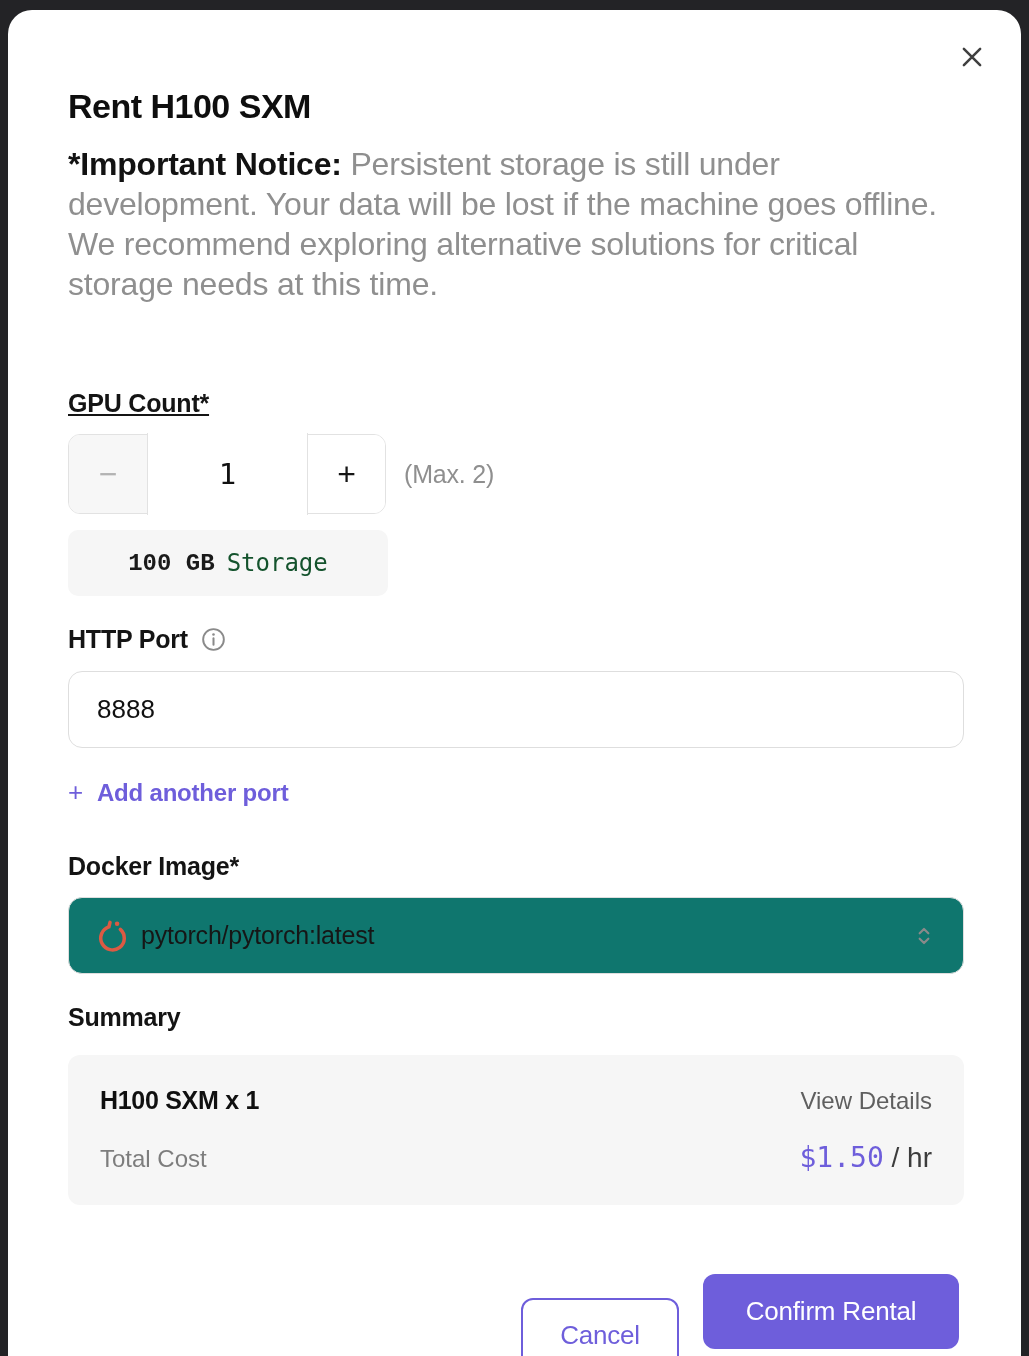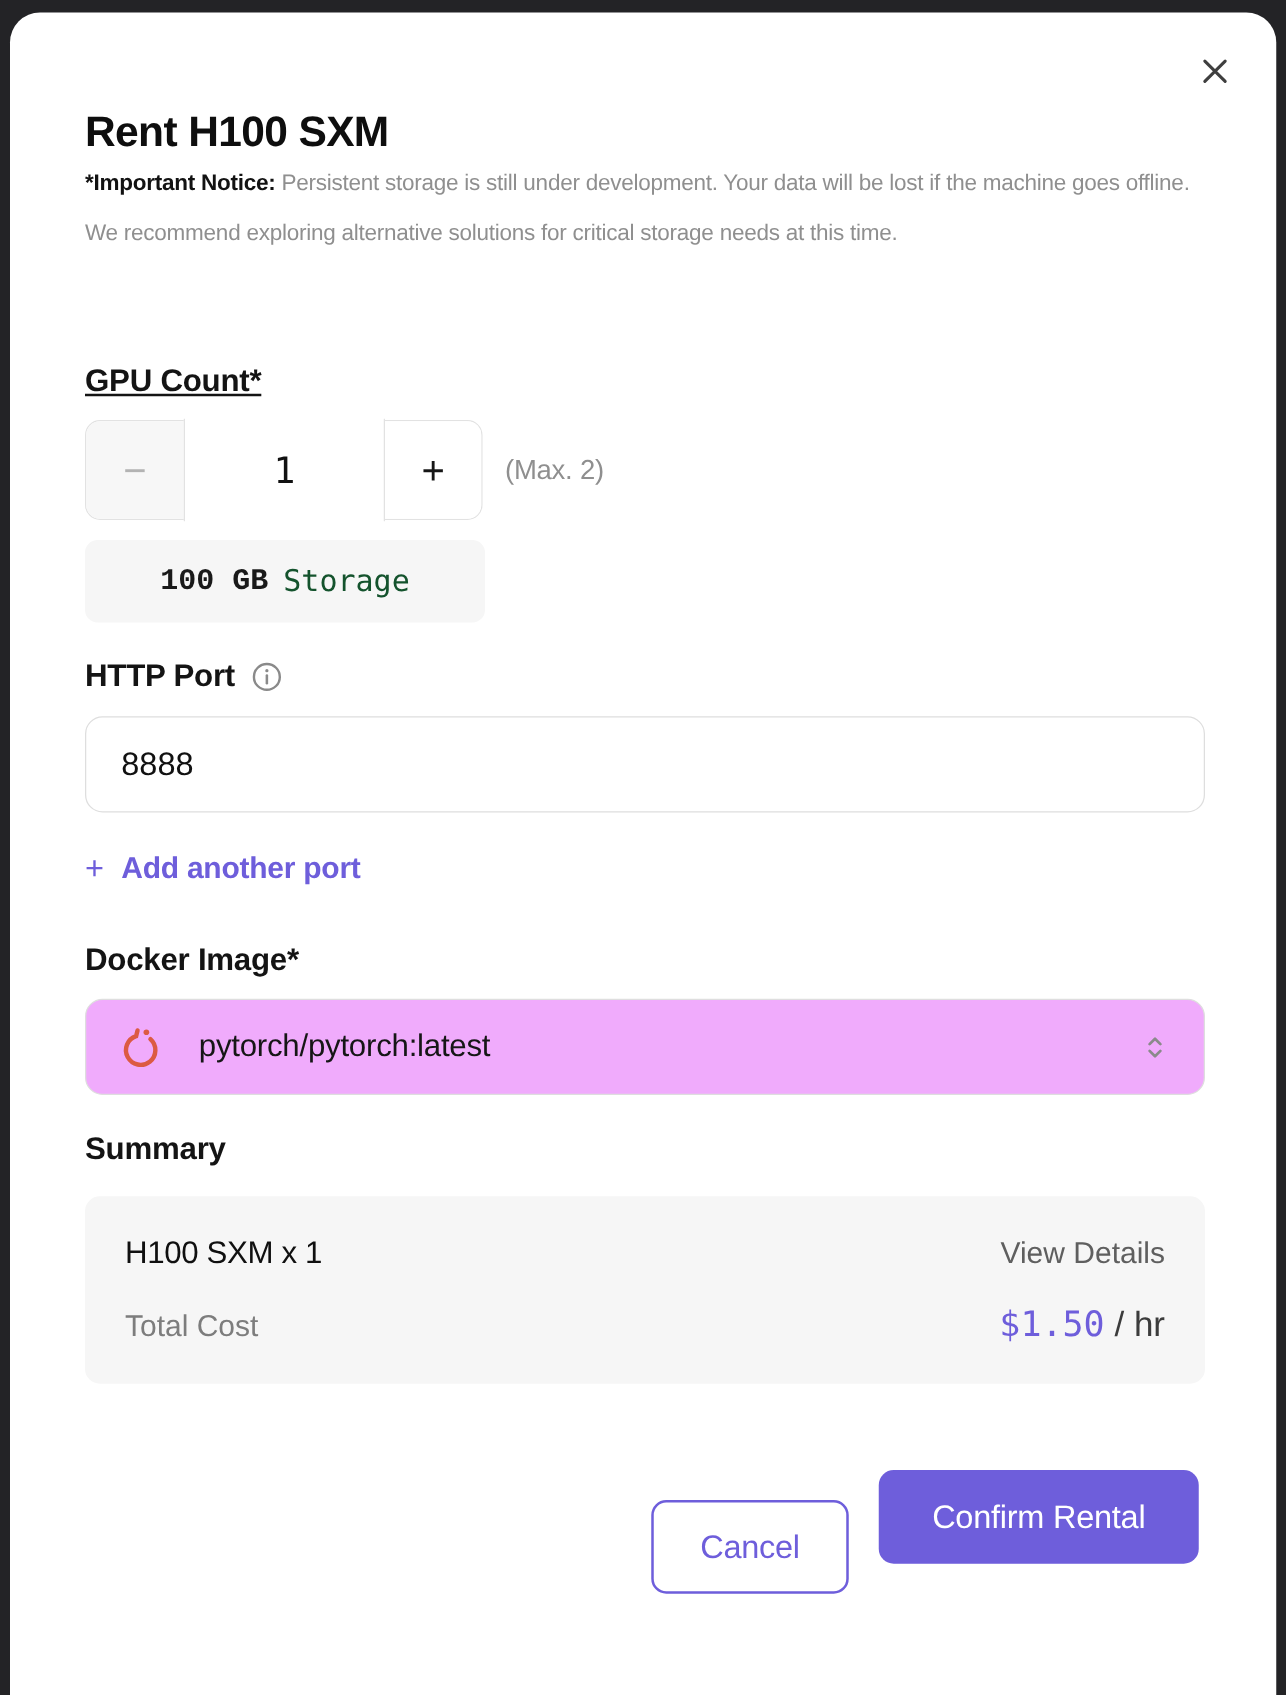--- a/index.html
+++ b/index.html
@@ -27,21 +27,22 @@
     position:absolute;top:30px;right:32px;
     width:34px;height:34px;
     display:flex;align-items:center;justify-content:center;
     cursor:pointer;background:none;border:none;padding:0;
   }
   .page-title{
     font-size:34px;font-weight:700;color:#0e0e0e;
     letter-spacing:-0.5px;line-height:40px;
   }
   .notice{
-    font-size:18px;line-height:40px;color:#8f8f8f;
+    margin-top:18px;
+    font-size:32px;line-height:40px;color:#8f8f8f;
     letter-spacing:-0.2px;
   }
   .notice .notice-bold{color:#121212;font-weight:700;}
   .field-label{
     font-size:25px;font-weight:600;color:#141414;
     letter-spacing:-0.2px;line-height:30px;
     display:flex;align-items:center;gap:12px;
   }
   .gpu-label{margin-top:84px;text-decoration:underline;}
   .stepper-row{margin-top:16px;display:flex;align-items:center;gap:18px;}
@@ -67,21 +68,21 @@
     font-size:29px;color:#111;
     margin:-2px 0;
   }
   .stepper .inc{
     width:77px;background:#ffffff;
     border:none;border-radius:0 11px 11px 0;
     color:#161616;font-size:32px;font-weight:300;
     display:flex;align-items:center;justify-content:center;
     cursor:pointer;padding:0;
   }
-  .max-note{font-size:22px;color:#8f8f8f;letter-spacing:-0.2px;}
+  .max-note{font-size:25px;color:#8f8f8f;letter-spacing:-0.2px;}
   .storage-badge{
     margin-top:16px;
     width:320px;height:66px;
     background:#f6f6f6;border-radius:10px;
     display:flex;align-items:center;justify-content:center;gap:12px;
     font-family:"DejaVu Sans Mono", monospace;font-size:24px;
     box-sizing:border-box;
   }
   .storage-badge .storage-value{color:#1a1a1a;font-weight:700;font-family:Liberation Mono, monospace;}
   .storage-badge .storage-unit{color:#14532d;}
@@ -104,37 +105,37 @@
     font-size:24px;font-weight:600;letter-spacing:-0.2px;
     cursor:pointer;text-decoration:none;
   }
   .add-port .plus-glyph{font-weight:400;font-size:26px;}
   .docker-label{margin-top:43px;}
   .select{
     margin-top:16px;
     width:896px;height:77px;
     border:1px solid #dedede;border-radius:14px;
     box-sizing:border-box;
-    display:flex;align-items:center;gap:30px;
+    display:flex;align-items:center;gap:12px;
     padding:0 26px;
-    cursor:pointer;background:#f0abfc;
+    cursor:pointer;background:#0f766e;
   }
   .select .select-value{font-size:25px;color:#161616;letter-spacing:-0.2px;}
   .select .chevrons{margin-left:auto;display:flex;align-items:center;}
   .summary-label{margin-top:28px;}
   .summary-card{
     margin-top:23px;
     width:896px;height:150px;
     background:#f6f6f6;border-radius:12px;
     box-sizing:border-box;
     display:flex;flex-direction:column;justify-content:center;gap:26px;
     padding:0 32px;
   }
   .summary-row{display:flex;align-items:baseline;justify-content:space-between;}
-  .summary-name{font-size:25px;font-weight:400;color:#101010;letter-spacing:-0.3px;}
+  .summary-name{font-size:25px;font-weight:700;color:#101010;letter-spacing:-0.3px;}
   .view-details{font-size:24px;color:#5f5f5f;cursor:pointer;}
   .total-cost-label{font-size:24px;color:#7d7d7d;}
   .price-wrap{font-size:28px;color:#3c3c3c;}
   .price{font-family:"DejaVu Sans Mono", monospace;color:var(--accent);}
   .actions{
     margin-top:69px;
     display:flex;justify-content:flex-end;gap:24px;
   }
   .btn{
     height:75px;border-radius:12px;

